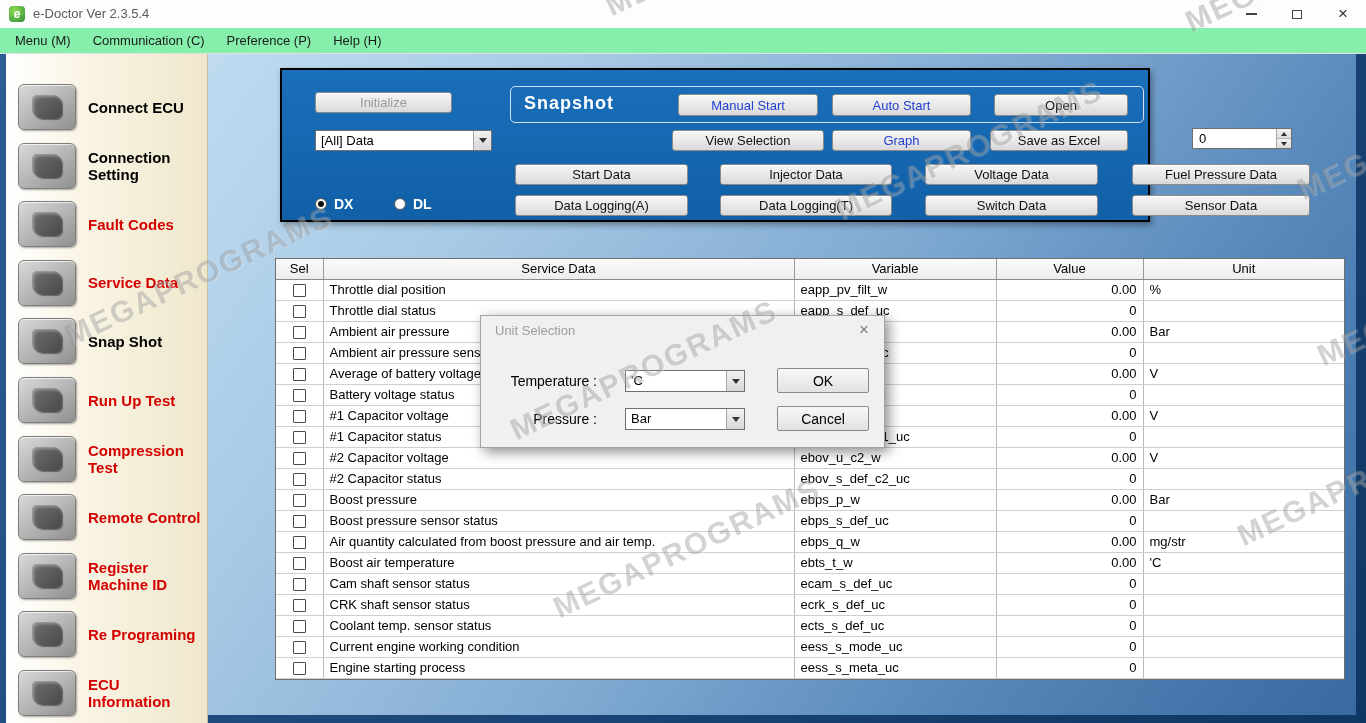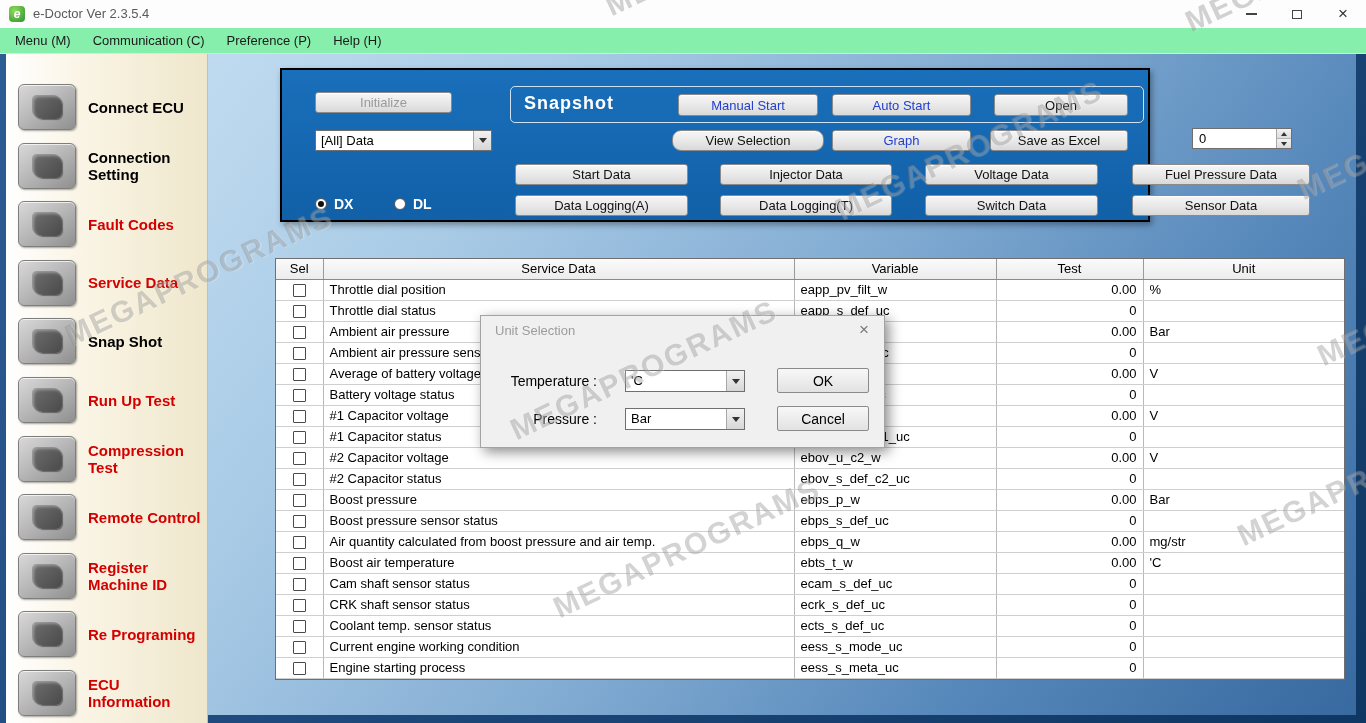--- a/index.html
+++ b/index.html
@@ -215,21 +215,21 @@
   <div class="btn blue" style="left:396px;top:24px;width:140px;height:22px;">Manual Start</div>
   <div class="btn blue" style="left:550px;top:24px;width:139px;height:22px;">Auto Start</div>
   <div class="btn" style="left:712px;top:24px;width:134px;height:22px;">Open</div>
 
   <div class="dropdown" style="left:33px;top:60px;width:177px;height:21px;">
     <span class="dd-value">[All] Data</span>
     <span class="dd-btn">
         <i class="tri-down"></i>
       </span>
   </div>
-  <div class="btn" style="left:390px;top:60px;width:152px;height:21px;border-radius:9px;">View Selection</div>
+  <div class="btn" style="left:390px;top:60px;width:152px;height:21px;">View Selection</div>
   <div class="btn blue" style="left:550px;top:60px;width:139px;height:21px;">Graph</div>
   <div class="btn" style="left:708px;top:60px;width:138px;height:21px;">Save as Excel</div>
 
   <div class="btn" style="left:233px;top:94px;width:173px;height:21px;">Start Data</div>
   <div class="btn" style="left:438px;top:94px;width:172px;height:21px;">Injector Data</div>
   <div class="btn" style="left:643px;top:94px;width:173px;height:21px;">Voltage Data</div>
   <div class="btn" style="left:850px;top:94px;width:178px;height:21px;">Fuel Pressure Data</div>
 
   <label class="radio" style="left:33px;top:126px;">
     <span class="rb checked"></span>
@@ -265,21 +265,21 @@
         <col style="width:471px">
         <col style="width:202px">
         <col style="width:147px">
         <col style="width:201px">
       </colgroup>
     <thead>
         <tr>
           <th>Sel</th>
           <th>Service Data</th>
           <th>Variable</th>
-          <th>Test</th>
+          <th>Value</th>
           <th>Unit</th>
         </tr>
       </thead>
     <tbody>
         <tr>
           <td class="c-sel"><span class="cb"></span></td>
           <td class="c-sd">Throttle dial position</td>
           <td class="c-var">eapp_pv_filt_w</td>
           <td class="c-val">0.00</td>
           <td class="c-unit">%</td>

